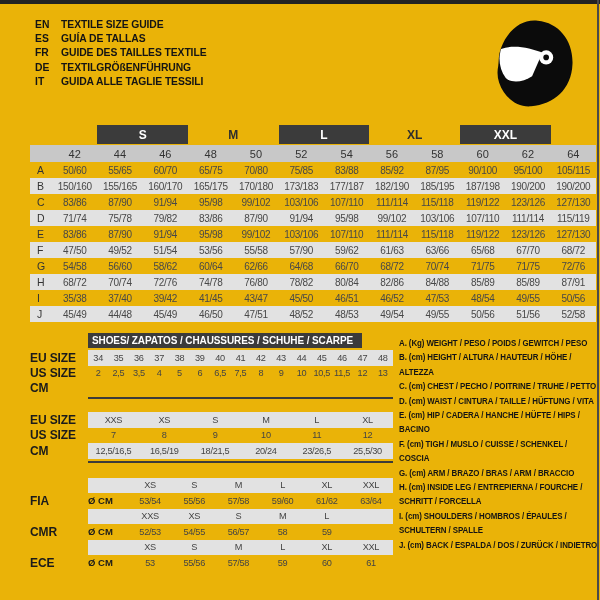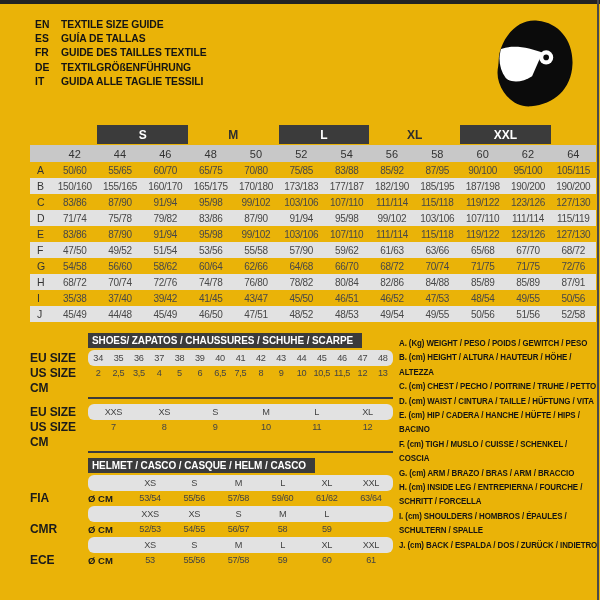--- a/index.html
+++ b/index.html
@@ -28,29 +28,29 @@
   .gcell.bar { background:#3b3b3b; color:#ffffff; }
   .num-row { height:17px; background:#c8c8c8; align-items:center; }
   .ncell { text-align:center; font-size:11px; color:#333; }
   .data-row { height:16px; align-items:center; font-size:10px; color:#484848; letter-spacing:-0.3px; }
   .data-row.striped { background:#e2e2e2; }
   .rowletter { padding-left:7px; font-size:10.5px; color:#333; }
   .vcell { text-align:center; }
 
   
   .lower-left { position:absolute; left:30px; top:333px; width:363px; }
-  .sub-table { margin-bottom:5px; }
+  .sub-table { margin-bottom:13px; }
   .sub-row { display:flex; align-items:stretch; }
   .title-row { margin-bottom:2px; }
   .sub-label { flex:0 0 58px; width:58px; font-weight:bold; font-size:12px; color:#1b1b1b;
                display:flex; align-items:center; letter-spacing:-0.1px; }
   .sub-titlebar { background:#3b3b3b; color:#fff; font-weight:bold; font-size:10px;
                   height:15px; line-height:15px; padding:0 9px 0 4px; white-space:nowrap;
                   letter-spacing:-0.1px; }
-  .sub-content { flex:1; display:flex; height:15.5px; align-items:center;border-radius:6px; }
+  .sub-content { flex:1; display:flex; height:15.5px; align-items:center; }
   .sub-content.shaded { background:#e2e2e2; }
   .sub-cell { flex:1; text-align:center; font-size:9.2px; color:#444; letter-spacing:-0.3px; }
   .unit-cell { flex:0 0 40px; width:40px; font-weight:bold; font-size:9.5px; color:#1b1b1b; }
   .line-row .sub-bottomline { flex:1; height:2px; background:#3b3b3b; margin-top:2px; }
 
   
   .legend { position:absolute; left:399px; top:336px; width:200px; }
   .legend-item { width:226px; font-weight:bold; font-size:9px; line-height:14.4px; color:#141414;
                  transform:scaleX(0.88); transform-origin:left top; letter-spacing:-0.1px; }
 </style>
@@ -343,30 +343,37 @@
             <div class="sub-cell">7</div>
             <div class="sub-cell">8</div>
             <div class="sub-cell">9</div>
             <div class="sub-cell">10</div>
             <div class="sub-cell">11</div>
             <div class="sub-cell">12</div>
           </div>
         </div>
         <div class="sub-row">
           <div class="sub-label">CM</div>
+          <div class="sub-content shaded">
+            <div class="sub-cell">12,5/16,5</div>
+            <div class="sub-cell">16,5/19</div>
+            <div class="sub-cell">18/21,5</div>
+            <div class="sub-cell">20/24</div>
+            <div class="sub-cell">23/26,5</div>
+            <div class="sub-cell">25,5/30</div>
+          </div>
         </div>
         <div class="sub-row line-row">
           <div class="sub-label"></div>
           <div class="sub-bottomline"></div>
         </div>
       </div>
     <div id="helmet-table" class="sub-table">
         <div class="sub-row title-row">
           <div class="sub-label"></div>
-          <div class="sub-titlebar">HELMET / CASCO / CASQUE / HELM / CASCO</div>
         </div>
         <div class="sub-row">
           <div class="sub-label"></div>
           <div class="sub-content shaded">
             <div class="unit-cell"></div>
             <div class="sub-cell">XS</div>
             <div class="sub-cell">S</div>
             <div class="sub-cell">M</div>
             <div class="sub-cell">L</div>
             <div class="sub-cell">XL</div>

